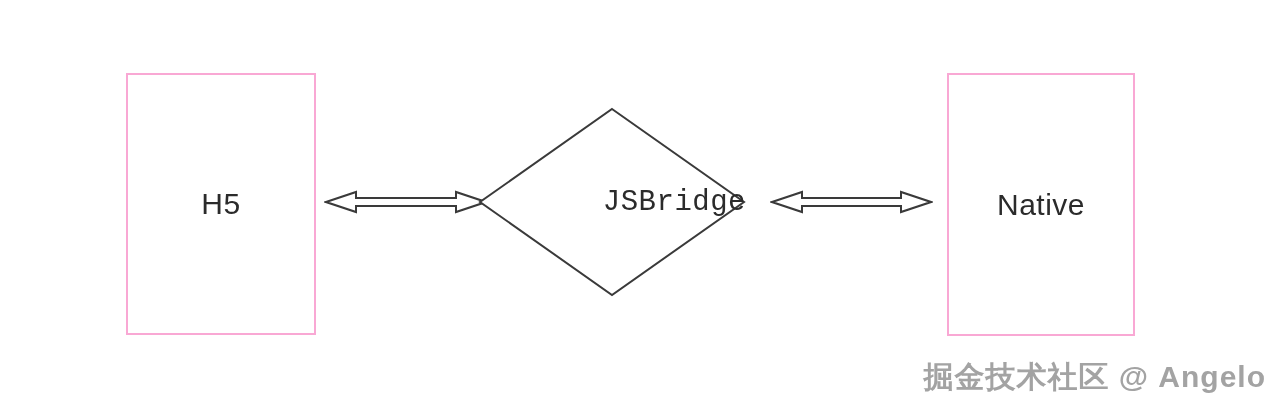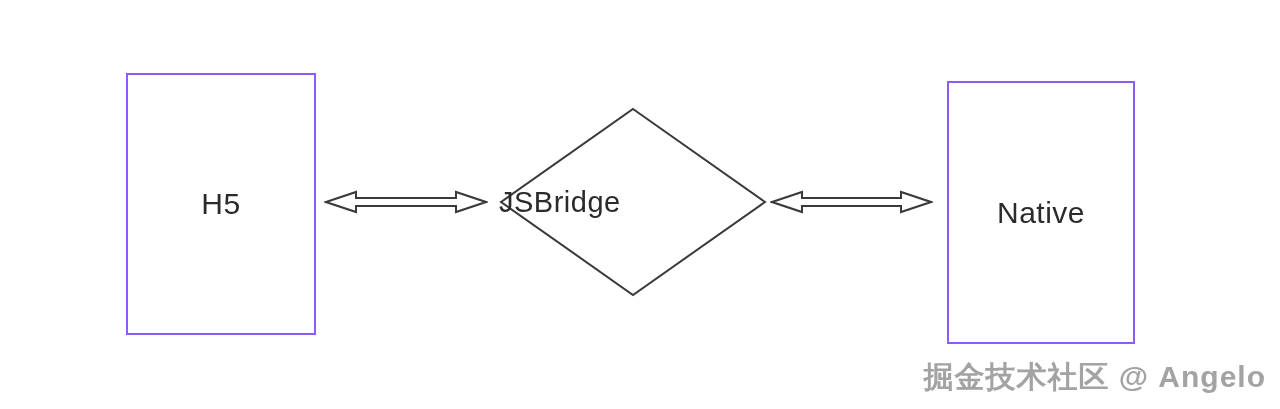--- a/index.html
+++ b/index.html
@@ -10,53 +10,54 @@
   .canvas {
     position: relative;
     width: 1280px;
     height: 409px;
     background: #ffffff;
     overflow: hidden;
     font-family: "Liberation Sans", "DejaVu Sans", sans-serif;
   }
   .node-rect {
     position: absolute;
-    border: 2px solid #8b5cf6;
+    border: 2px solid #f9a8d4;
     background: #ffffff;
     display: flex;
     align-items: center;
     justify-content: center;
   }
   .node-rect-h5 {
     left: 126px;
     top: 73px;
     width: 186px;
     height: 258px;
   }
   .node-rect-native {
     left: 947px;
-    top: 81px;
+    top: 73px;
     width: 184px;
     height: 259px;
   }
   .node-label {
     font-size: 30px;
     color: #2b2b2b;
     letter-spacing: 0.5px;
     user-select: none;
   }
   .diamond-wrap {
     position: absolute;
-    left: 499px;
+    left: 478px;
     top: 107px;
     width: 268px;
     height: 190px;
     display: flex;
     align-items: center;
-    justify-content: flex-start;
+    justify-content: flex-end;
+    font-family: Liberation Mono, monospace;
   }
   .diamond-wrap svg {
     position: absolute;
     left: 0;
     top: 0;
     width: 100%;
     height: 100%;
   }
   .diamond-label {
     position: relative;

